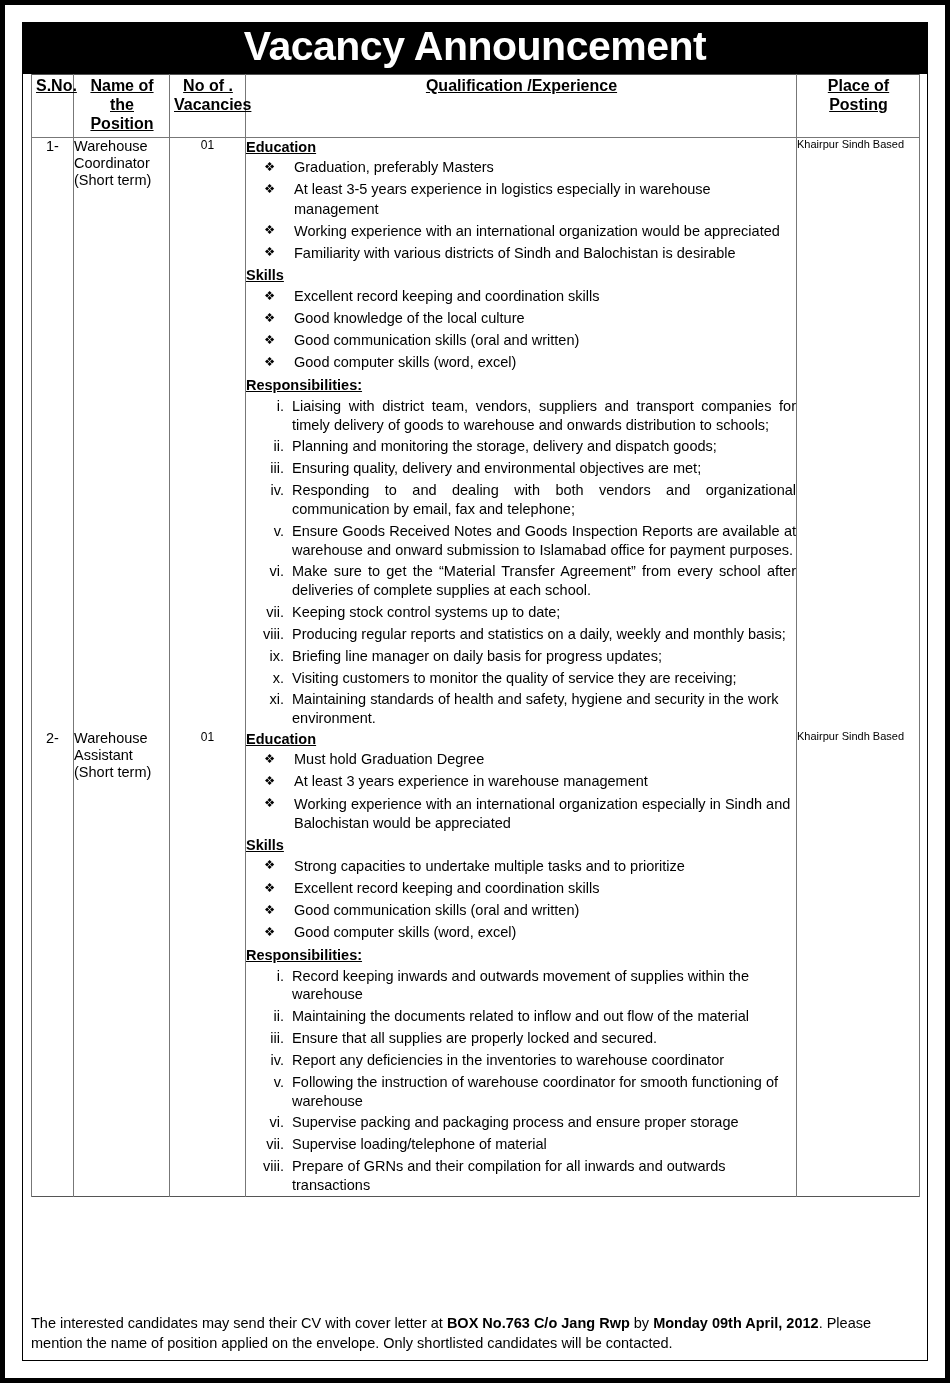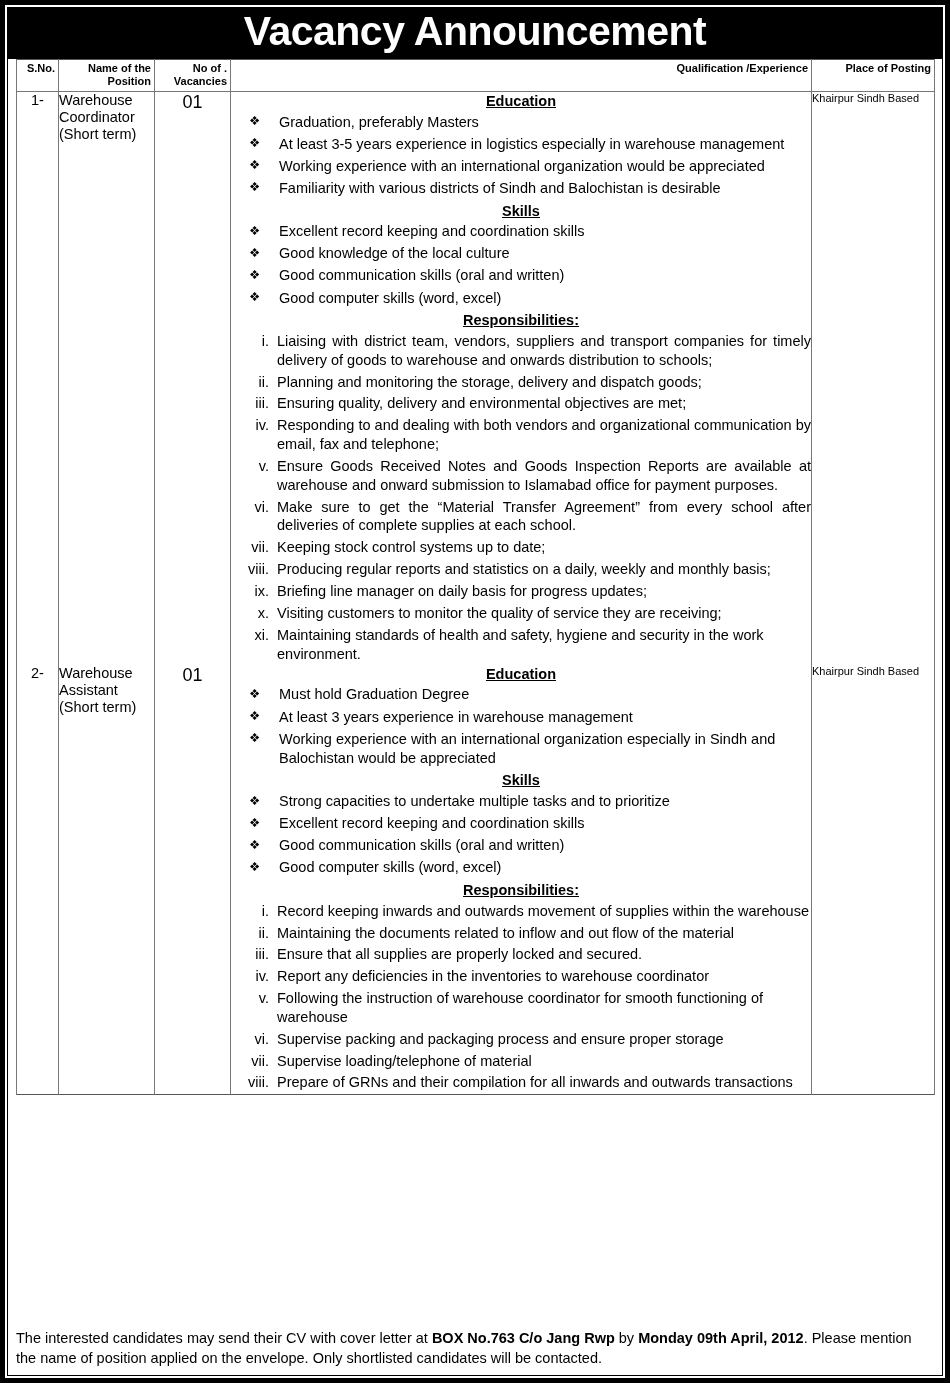--- a/index.html
+++ b/index.html
@@ -11,21 +11,21 @@
   body {
     font-family: "Liberation Sans", sans-serif;
     color: #000000;
   }
   .page {
     width: 950px;
     height: 1383px;
     box-sizing: border-box;
     background: #ffffff;
     border: 5px solid #000000;
-    padding: 2px;
+    padding: 17px;
     overflow: hidden;
   }
   .page-inner {
     border: 1px solid #000000;
     box-sizing: border-box;
     width: 100%;
     height: 100%;
     padding: 0;
     display: flex;
     flex-direction: column;
@@ -67,64 +67,64 @@
   }
   table.vac th, table.vac td {
     border-left: 1px solid #777777;
     border-right: 1px solid #777777;
     vertical-align: top;
     padding: 0;
   }
   table.vac thead th {
     border-bottom: 1px solid #777777;
     border-top: none;
-    font-size: 11px;
+    font-size: 16px;
     font-weight: bold;
     line-height: 1.18;
     padding: 2px 3px 3px 4px;
-    text-align: right;
+    text-align: center;
+    text-decoration: underline;
   }
   th.c-sno   { width: 42px;  text-align: left; }
   th.c-name  { width: 96px;  }
   th.c-vac   { width: 76px;  text-align: center; }
   th.c-qual  { width: auto;  }
   th.c-place { width: 123px; }
 
   td.c-sno {
     text-align: center;
     font-size: 14.5px;
     padding: 6px 4px 0 0;
   }
   td.c-name {
     font-size: 14.5px;
     font-weight: normal;
     line-height: 1.18;
     padding: 6px 2px 0 5px;
   }
   td.c-vac {
     text-align: center;
-    font-size: 18px;
+    font-size: 12px;
     padding: 6px 0 0 0;
   }
   td.c-qual {
     padding: 5px 6px 6px 6px;
   }
   td.c-place {
     font-size: 11px;
     line-height: 1.2;
     padding: 6px 3px 0 6px;
   }
   
   .sec-head {
     font-size: 14.5px;
     font-weight: bold;
     text-decoration: underline;
     margin: 0 0 1px 0;
     line-height: 1.25;
-    text-align: center;
   }
   .sec-head.resp { margin-top: 2px; }
 
   ul.diamond {
     list-style: none;
     margin: 0 0 2px 0;
     padding: 0;
   }
   ul.diamond > li {
     font-size: 14.5px;

